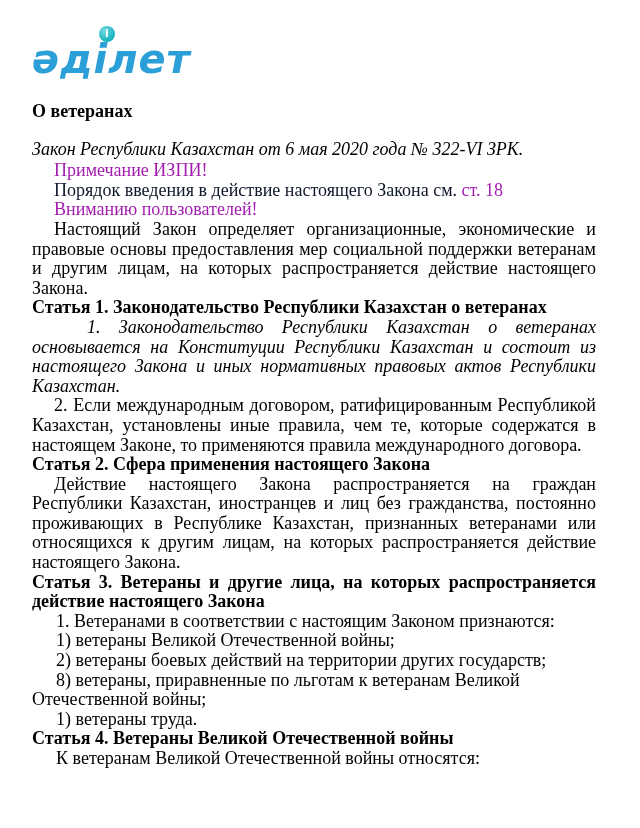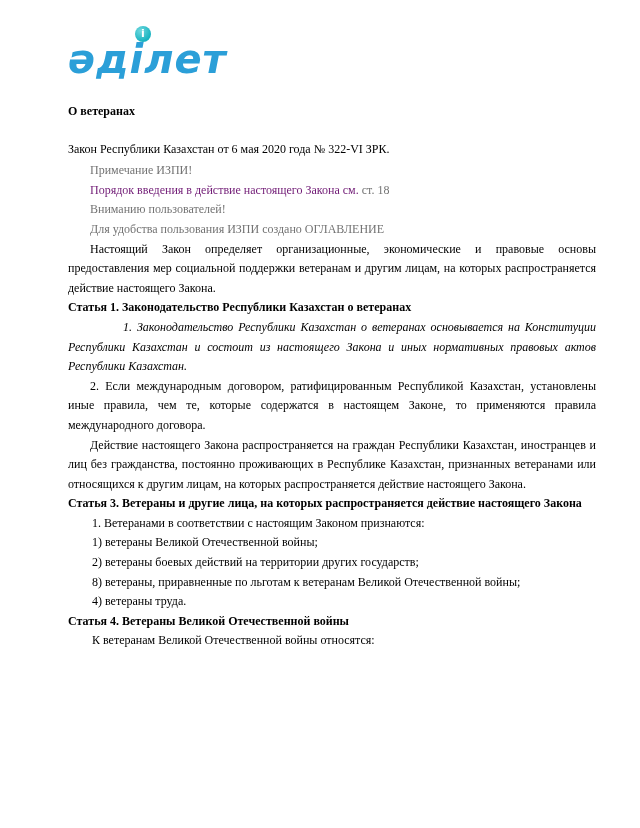--- a/index.html
+++ b/index.html
@@ -1,80 +1,80 @@
 <!DOCTYPE html>
 <html><head>
 <meta charset="utf-8">
 <style>
   html, body { margin: 0; padding: 0; background: #ffffff; }
   body {
     width: 640px; height: 828px; overflow: hidden;
     font-family: "Liberation Serif", "DejaVu Serif", serif;
     color: #000000;
   }
-  .page { padding: 30px 44px 0 68px; }
+  .page { padding: 30px 44px 0 32px; }
 
   
   .logo {
     position: relative; height: 58px; margin-bottom: 14px;
     font-family: "DejaVu Sans", "Liberation Sans", sans-serif;
     font-style: italic; font-weight: bold; font-size: 40px;
     color: #2b9fd8; letter-spacing: 1px; line-height: 58px;
     user-select: none; width: 190px; cursor: pointer;
   }
   .logo .lg-i { position: relative; display: inline-block; }
   .logo .lg-i .stem { font-style: italic; }
   .logo .lg-i .dot {
     position: absolute; top: -4px; left: 6px;
     width: 16px; height: 16px; border-radius: 50%;
     background: radial-gradient(circle at 35% 30%, #6fd8de, #17b3c0 70%);
     color: #ffffff; font-size: 11px; font-weight: bold; font-style: normal;
     text-align: center; line-height: 16px;
   }
 
   
-  .doc p { margin: 0; font-size: 12px; line-height: 19.6px; }
+  .doc p { margin: 0; font-size: 18px; line-height: 19.6px; }
 
   .doc-title   { font-weight: bold; margin-bottom: 18px !important; }
-  .plain       { margin-bottom: 2px !important; }
+  .plain       { margin-bottom: 2px !important; font-style: italic; }
   .note        { text-indent: 22px; }
   .para        { text-align: justify; text-indent: 22px; }
   .para-md     { text-align: justify; text-indent: 36px; }
   .para-lg     { text-align: justify; text-indent: 55px; font-style: italic; }
   .heading     { font-weight: bold; text-align: justify; }
   .item        { text-indent: 24px; }
 
-  .red  { color: #737373; }
-  .blue { color: #701a75; margin-top: 30px; }
+  .red  { color: #a21caf; }
+  .blue { color: #0f172a; margin-top: 30px; }
   .link { cursor: pointer; }
 </style>
 </head>
 <body>
 
 <div class="page">
 
   <div class="logo">
     <span>әд</span><span class="lg-i"><span class="stem">і</span><span class="dot">i</span></span><span>лет</span>
   </div>
 
   <div class="doc" id="doc">
       <p class="doc-title"><span class="">О ветеранах</span></p>
       <p class="plain"><span class="">Закон Республики Казахстан от 6 мая 2020 года № 322-VI ЗРК.</span></p>
       <p class="note"><span class="red">Примечание ИЗПИ!</span></p>
       <p class="note"><span class="blue link">Порядок введения в действие настоящего Закона см. </span><span class="red link">ст. 18</span></p>
       <p class="note"><span class="red">Вниманию пользователей!</span></p>
-      <p class="note"><span class="red">Для удобства пользования ИЗПИ создано </span><span class="red link">ОГЛАВЛЕНИЕ</span></p>
       <p class="para"><span class="">Настоящий Закон определяет организационные, экономические и правовые основы предоставления мер социальной поддержки ветеранам и другим лицам, на которых распространяется действие настоящего Закона.</span></p>
       <p class="heading"><span class="">Статья 1. Законодательство Республики Казахстан о ветеранах</span></p>
       <p class="para-lg"><span class="">1. Законодательство Республики Казахстан о ветеранах основывается на Конституции Республики Казахстан и состоит из настоящего Закона и иных нормативных правовых актов Республики Казахстан.</span></p>
       <p class="para"><span class="">2. Если международным договором, ратифицированным Республикой Казахстан, установлены иные правила, чем те, которые содержатся в настоящем Законе, то применяются правила международного договора.</span></p>
+      <p class="heading"><span class="">Статья 2. Сфера применения настоящего Закона</span></p>
       <p class="para"><span class="">Действие настоящего Закона распространяется на граждан Республики Казахстан, иностранцев и лиц без гражданства, постоянно проживающих в Республике Казахстан, признанных ветеранами или относящихся к другим лицам, на которых распространяется действие настоящего Закона.</span></p>
       <p class="heading"><span class="">Статья 3. Ветераны и другие лица, на которых распространяется действие настоящего Закона</span></p>
       <p class="item"><span class="">1. Ветеранами в соответствии с настоящим Законом признаются:</span></p>
       <p class="item"><span class="">1) ветераны Великой Отечественной войны;</span></p>
       <p class="item"><span class="">2) ветераны боевых действий на территории других государств;</span></p>
       <p class="item"><span class="">8) ветераны, приравненные по льготам к ветеранам Великой Отечественной войны;</span></p>
-      <p class="item"><span class="">4) ветераны труда.</span></p>
+      <p class="item"><span class="">1) ветераны труда.</span></p>
       <p class="heading"><span class="">Статья 4. Ветераны Великой Отечественной войны</span></p>
       <p class="item"><span class="">К ветеранам Великой Отечественной войны относятся:</span></p>
     </div>
 
 </div>
 
 </body></html>

